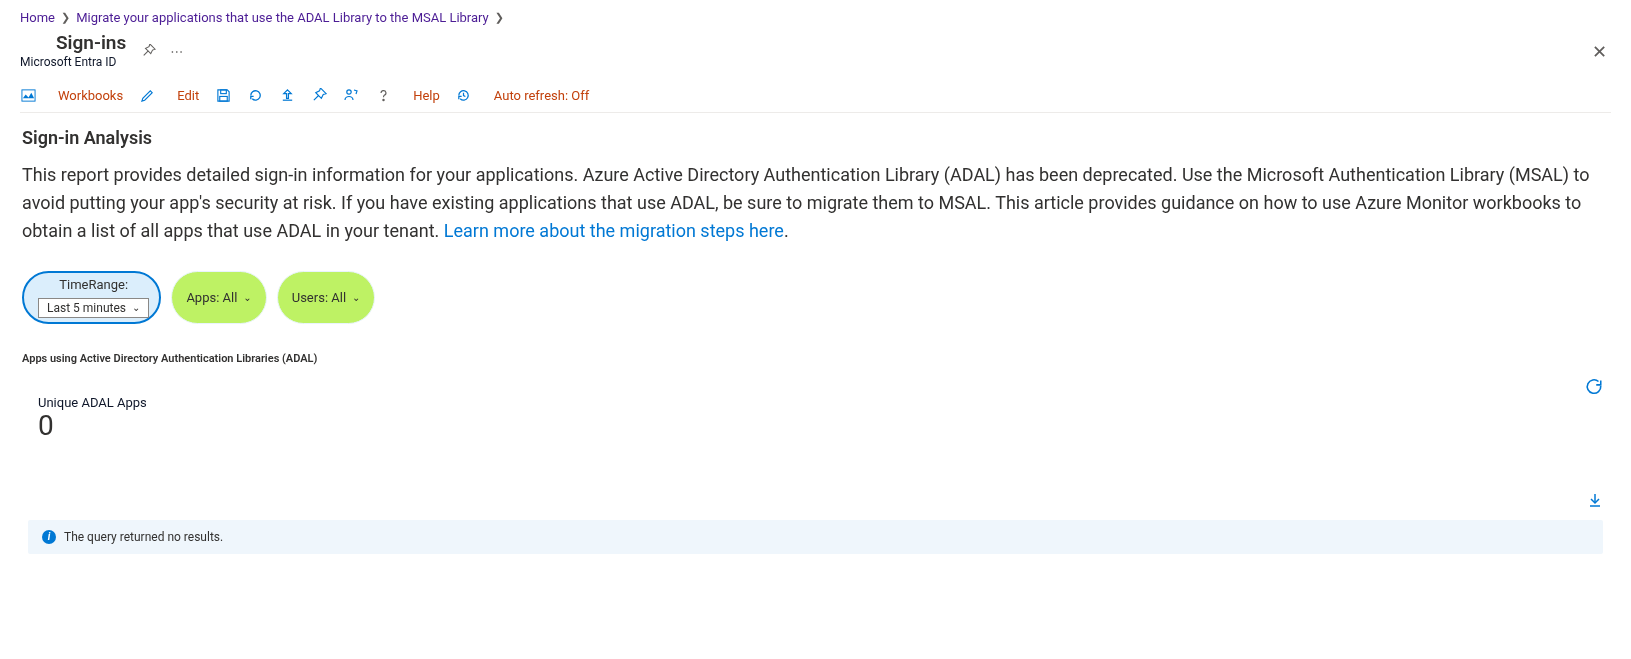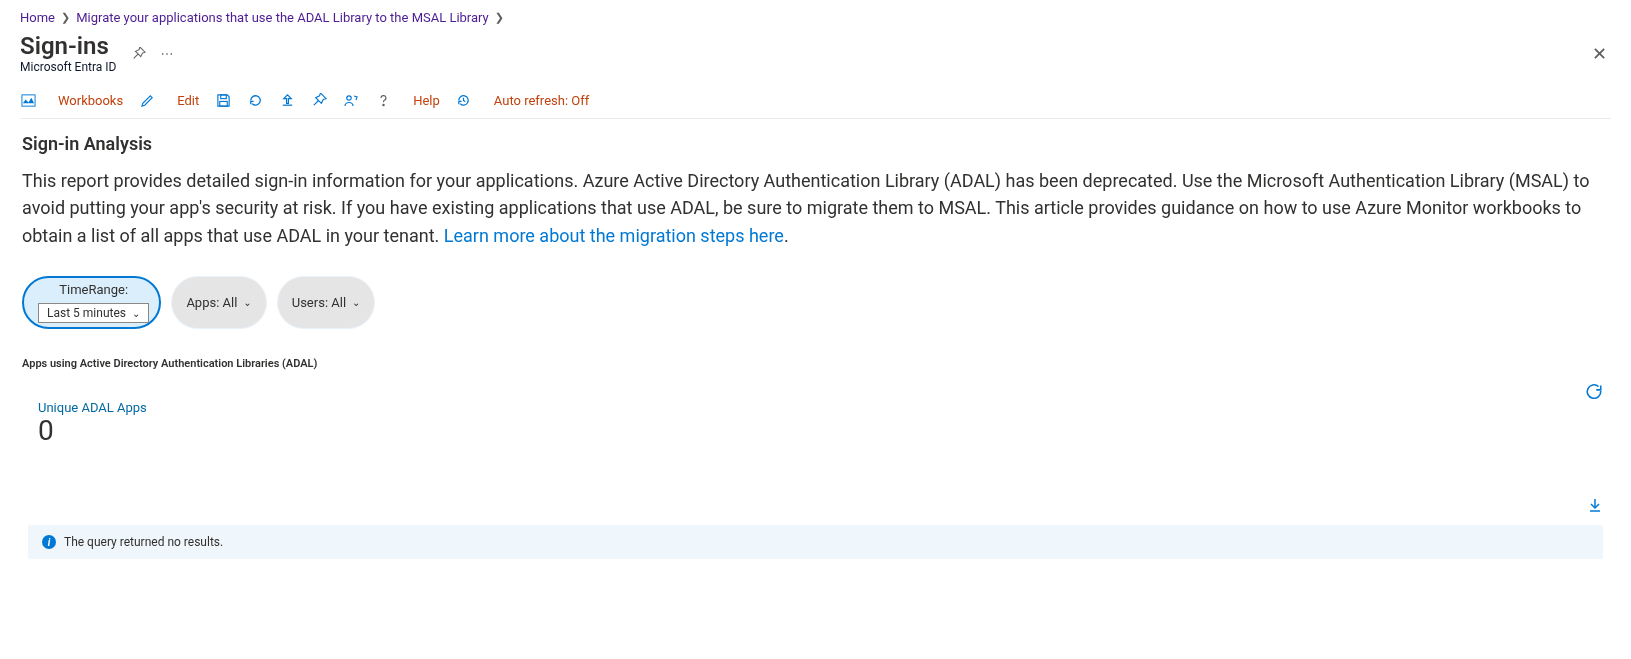--- a/index.html
+++ b/index.html
@@ -14,21 +14,21 @@
 
   
   .breadcrumb { display: flex; align-items: center; gap: 6px; font-size: 13px; margin-bottom: 8px; }
   .breadcrumb a { color: #4c1d95; text-decoration: none; cursor: pointer; }
   .chev { color: #605e5c; font-size: 11px; }
 
   
   .title-row { display: flex; align-items: center; justify-content: space-between; }
   .title-left { display: flex; align-items: center; gap: 10px; }
   .title-stack { line-height: 1.1; }
-  .title { font-size: 24px; font-weight: 600; }
+  .title { font-size: 19px; font-weight: 600; margin-left: 36px; }
   .subtitle { font-size: 12px; color: #0f172a; margin-top: 2px; }
   .title-icons { display: flex; align-items: center; gap: 10px; margin-left: 4px; }
   .iconbtn { width: 18px; height: 18px; display: flex; align-items: center; justify-content: center; color: #605e5c; cursor: pointer; }
   .close-x { font-size: 18px; color: #605e5c; cursor: pointer; padding: 4px; }
 
   
   .toolbar { display: flex; align-items: center; gap: 16px; border-bottom: 1px solid #edebe9; padding: 8px 0 9px 0; margin-top: 10px; }
   .toolbtn { display: flex; align-items: center; gap: 22px; color: #c2410c; cursor: pointer; justify-content: center; }
   .toolbtn .ic { color: #0078d4; width: 16px; height: 16px; display:flex; align-items:center; justify-content:center; }
   .tool-iconly { width: 16px; height: 16px; color: #0078d4; display:flex; align-items:center; justify-content:center; cursor:pointer; }
@@ -38,38 +38,38 @@
   .content { padding: 14px 2px 0 2px; }
   .h2 { font-size: 18px; font-weight: 600; margin-bottom: 13px; }
   .desc { font-size: 18px; line-height: 1.55; color: #323130; }
   .desc a { color: #0078d4; text-decoration: none; cursor: pointer; }
 
   
   .pills { display: flex; gap: 10px; margin-top: 26px; flex-wrap: wrap; }
   .pill {
     display: inline-flex; align-items: center; gap: 6px;
     border-radius: 999px; padding: 5px 14px;
-    background: #e5e5e5; border: 1px solid #e9f4fd;
+    background: #bef264; border: 1px solid #e9f4fd;
     font-size: 13px; cursor: pointer; color: #323130;
   }
   .pill.selected {
     background: #dbeefc; border: 2px solid #0078d4; padding: 4px 10px 4px 14px; flex-direction: column;
   }
   .mini-select {
     display: inline-flex; align-items: center; gap: 6px;
     background: #fff; border: 1px solid #8a8886; padding: 2px 8px;
     font-size: 12px; cursor: pointer;
   }
   .chev-down { font-size: 10px; }
 
   .sectionh { font-size: 11px; font-weight: 600; margin-top: 28px; }
 
   
   .metric-wrap { position: relative; padding: 12px 16px 0 16px; margin-top: 18px; }
-  .metric-label { font-size: 13px; color: #0369a1; margin-bottom: 2px; }
+  .metric-label { font-size: 13px; color: #0f172a; margin-bottom: 2px; }
   .metric-val { font-size: 28px; font-weight: 400; line-height: 1; }
   .undo-ic { position: absolute; right: 6px; top: -6px; color: #0078d4; cursor: pointer; }
 
   
   .results-box { position: relative; margin-top: 80px; }
   .dl-ic { position: absolute; right: 6px; top: -28px; color: #0078d4; cursor: pointer; }
   .info-bar {
     display: flex; align-items: center; gap: 8px;
     background: #eff6fc; padding: 10px 14px; border-radius: 2px;
     margin: 0 6px; font-size: 12px; color: #323130;

